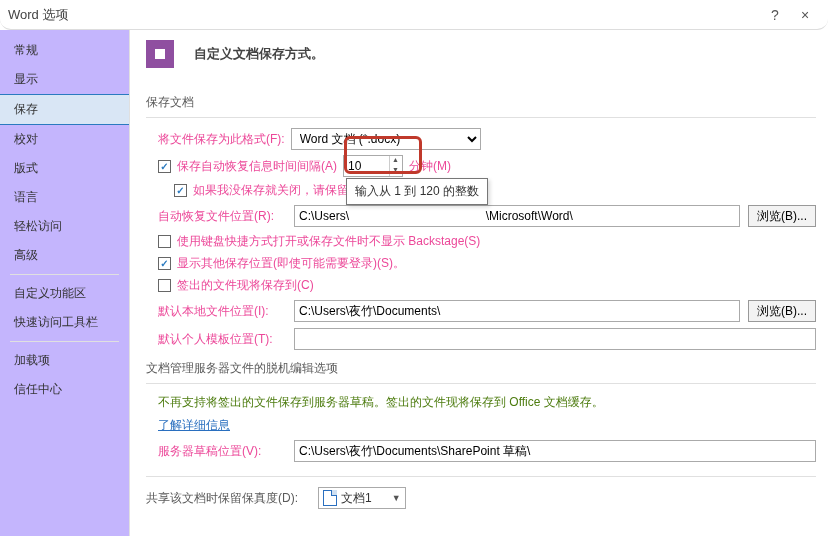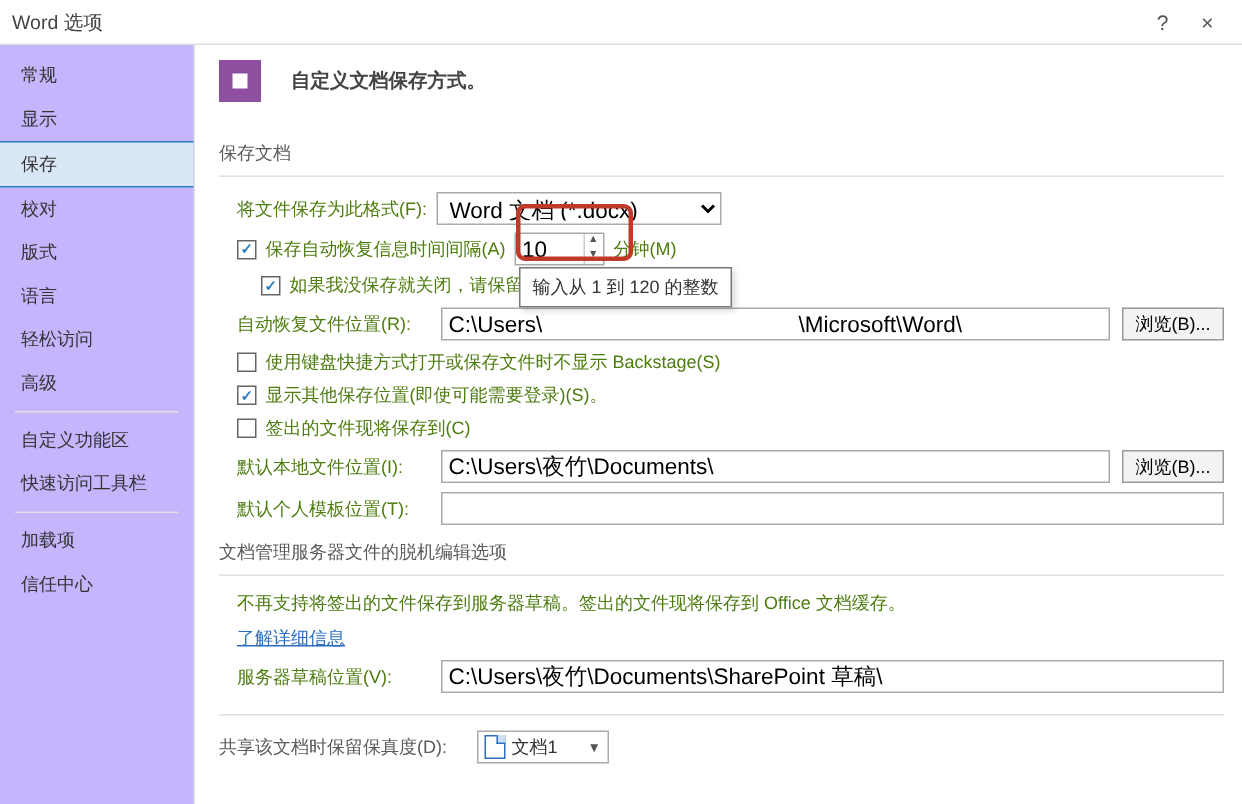--- a/index.html
+++ b/index.html
@@ -1,35 +1,35 @@
 <!DOCTYPE html>
 <html><head>
 <meta charset="utf-8">
 <style>
   * { box-sizing: border-box; font-family: "Microsoft YaHei", "Segoe UI", sans-serif; }
   body { margin:0; background:#fff; font-size:12px; color:#333; width:828px; height:536px; overflow:hidden;}
-  .titlebar { height:30px; display:flex; align-items:center; padding:0 8px; border-bottom:1px solid #ddd;}
+  .titlebar { height:30px; display:flex; align-items:center; padding:0 8px; border-bottom:1px solid #ddd;border-radius:11px;}
   .titlebar .title { flex:1; font-size:13px; color:#444; }
   .titlebar .btn { width:30px; text-align:center; font-size:14px; color:#555; cursor:default;}
   .body { display:flex; height:calc(100% - 30px); }
   .sidebar { width:130px; border-right:1px solid #e0e0e0; padding-top:6px; background:#c4b5fd;}
   .side-item { padding:6px 14px; font-size:12px; color:#333; cursor:default;}
   .side-item.selected { background:#d9e6f5; border:1px solid #2a7abf; border-left:none; border-right:none;}
   .side-sep { height:1px; background:#e0e0e0; margin:4px 10px; }
   .content { flex:1; overflow:auto; padding:10px 12px 0 16px; position:relative;}
   .header-row { display:flex; align-items:center; gap:20px; margin-bottom:26px;}
   .save-icon { width:28px; height:28px; background:#8f4fa0; display:flex; align-items:center; justify-content:center;}
   .save-icon-inner { width:10px; height:10px; background:#fff;}
   .section-title { font-size:12px; color:#5a5a5a; margin:10px 0 6px; }
   .section-sep { height:1px; background:#e0e0e0; margin:4px 0 10px; }
   .row { display:flex; align-items:center; margin:5px 0; gap:6px;}
   .indent1 { padding-left:12px;}
   .indent2 { padding-left:28px;}
-  label.row-label { color:#4d7c0f; }
-  select.combo, input.text, input.num { border:1px solid #aaa; font-size:15px; padding:2px 4px; height:22px; background:#fff;}
+  label.row-label { color:#ec4899; }
+  select.combo, input.text, input.num { border:1px solid #aaa; font-size:12px; padding:2px 4px; height:22px; background:#fff;}
   select.combo { width:190px;}
   input.text { flex:1;}
   .num-wrap { position:relative; display:inline-block;}
   input.num { width:60px; text-align:left; padding-right:16px;}
   .spin { position:absolute; right:2px; top:1px; bottom:1px; width:12px; display:flex; flex-direction:column;}
   .spin div{ flex:1; font-size:7px; line-height:8px; text-align:center; color:#555; border-left:1px solid #ccc; cursor:default;}
   .highlight-box { position:absolute; border:3px solid #c0392b; border-radius:6px; pointer-events:none;}
   .tooltip { position:absolute; background:#fff; border:1px solid #777; padding:4px 8px; font-size:12px; box-shadow:2px 2px 4px rgba(0,0,0,0.15); white-space:nowrap;}
   .checkbox { width:13px; height:13px; border:1px solid #666; display:inline-flex; align-items:center; justify-content:center; font-size:10px; color:#2a7abf; background:#fff; cursor:default;}
   .checkbox.checked::after{ content:"✓"; font-weight:bold;}

